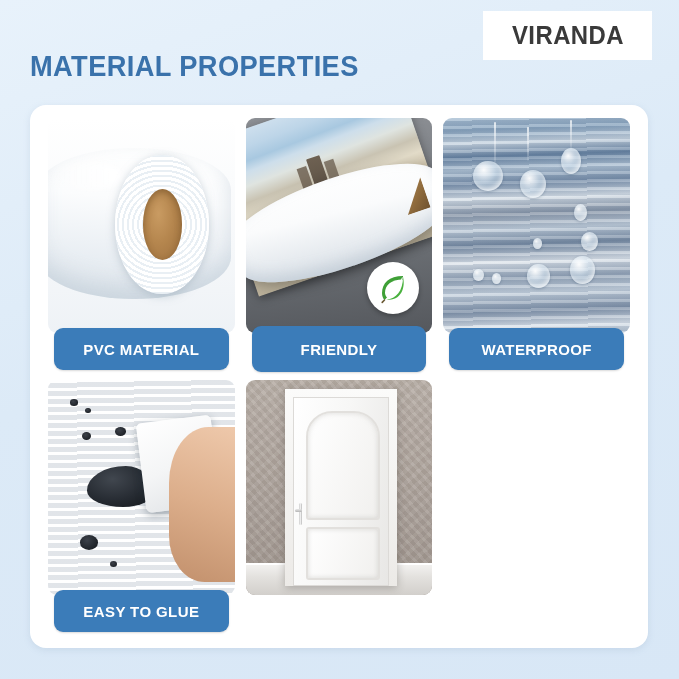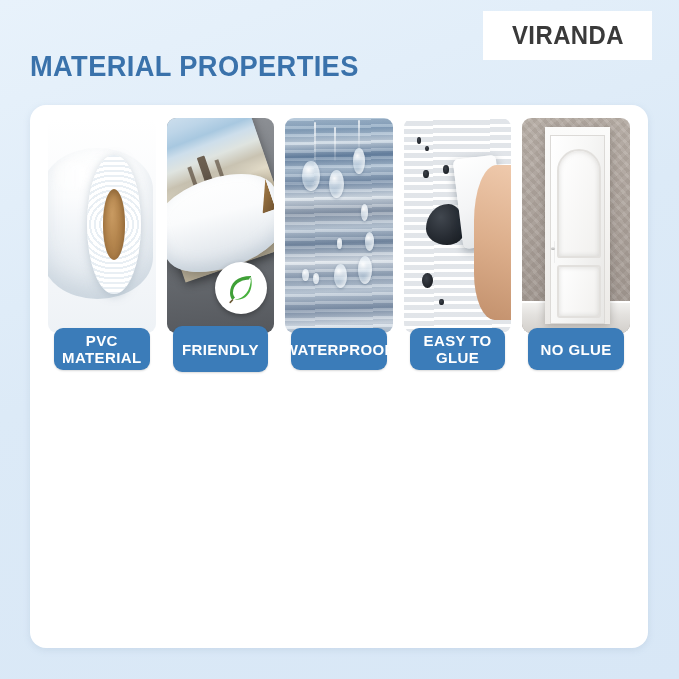--- a/index.html
+++ b/index.html
@@ -66,21 +66,21 @@
     border-radius: 16px;
     box-shadow: 0 2px 7px rgba(120,150,180,0.18);
   }
 
   .grid {
     position: absolute;
     left: 18px;
     top: 13px;
     width: 582px;
     display: grid;
-    grid-template-columns: repeat(5, 1fr);
+    grid-template-columns: repeat(3, 1fr);
     grid-template-rows: repeat(2, 257px);
     column-gap: 11px;
     row-gap: 5px;
   }
 
   .card {
     position: relative;
     width: 100%;
     height: 252px;
   }
@@ -604,18 +604,17 @@
                 <div class="door-panel-top"></div>
                 <div class="door-panel-bottom"></div>
                 <div class="door-handle">
                   <div class="plate"></div>
                   <div class="lever"></div>
                 </div>
               </div>
             </div>
           </div>
         </div>
-        <div class="card-label">NO GLUE</div>
       </div>
 
     </div>
   </div>
 </div>
 
 </body></html>

